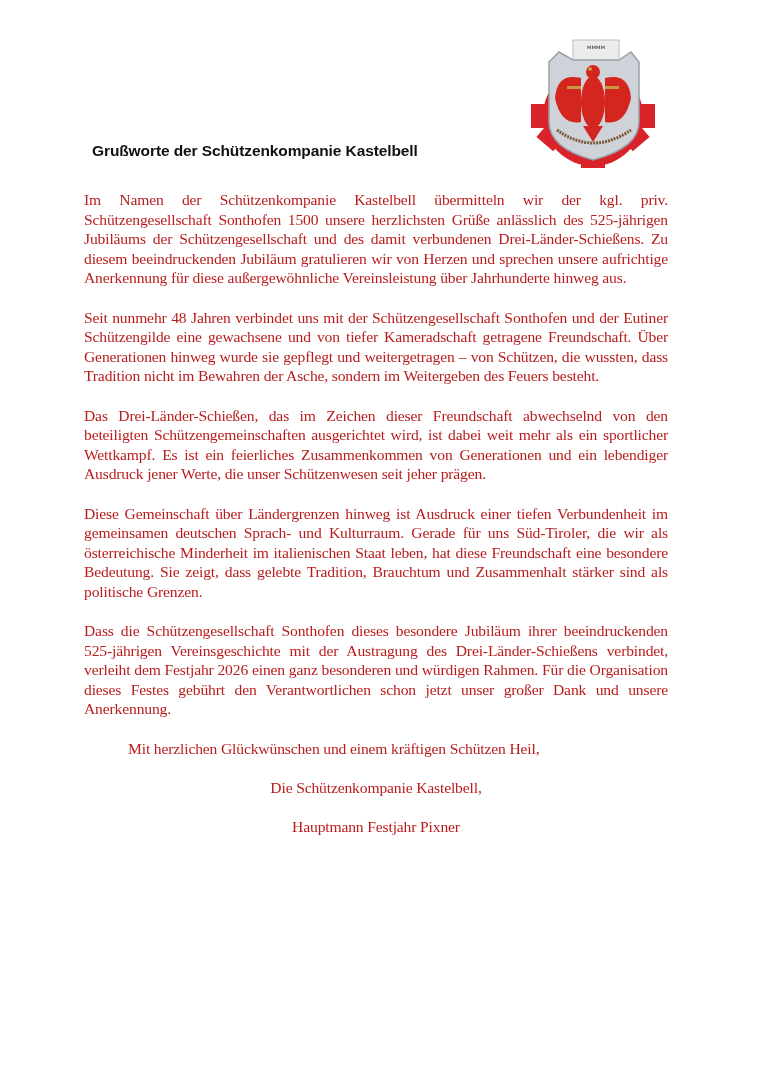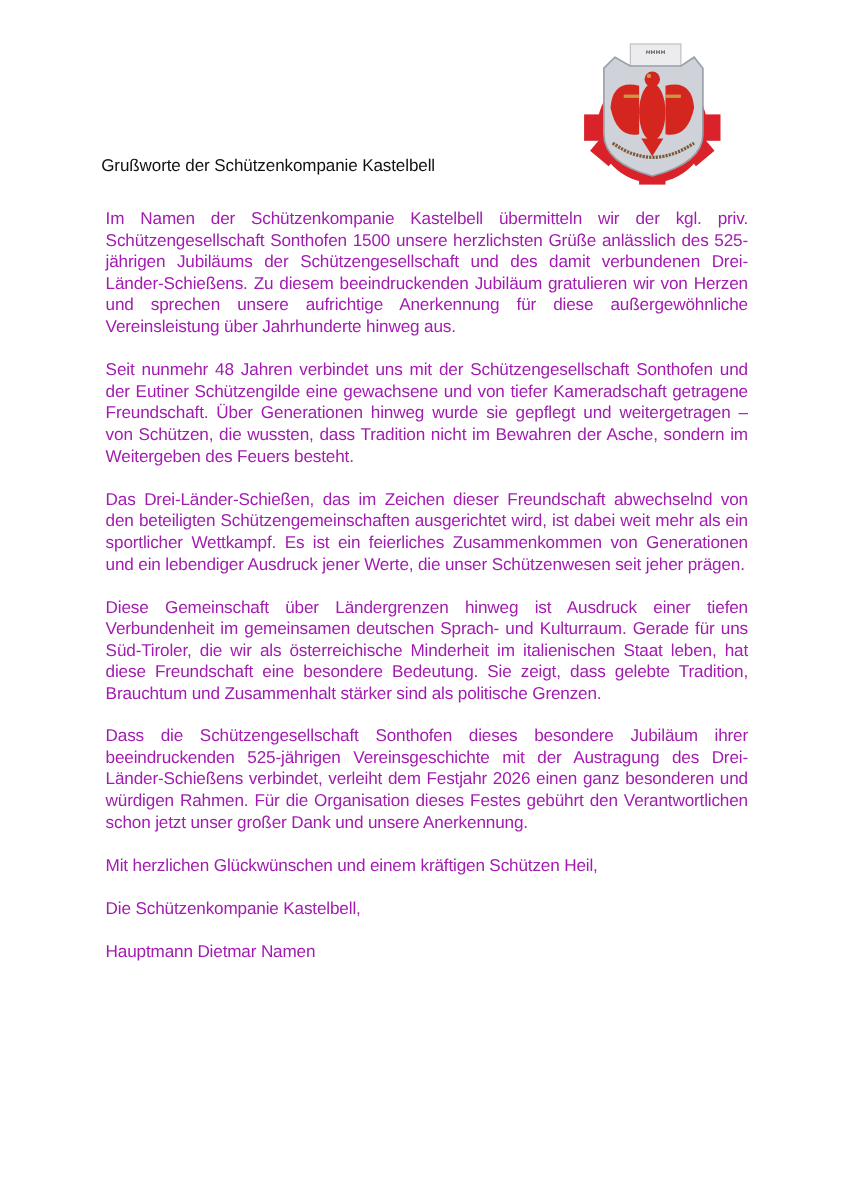--- a/index.html
+++ b/index.html
@@ -1,31 +1,31 @@
 <!DOCTYPE html>
 <html><head>
 <meta charset="utf-8">
 <style>
   html, body { margin: 0; padding: 0; background: #ffffff; }
   body { width: 768px; height: 1086px; position: relative; overflow: hidden; }
   .page { position: absolute; left: 0; top: 0; width: 768px; height: 1086px; background: #fff; }
   .crest { position: absolute; left: 527px; top: 38px; width: 132px; height: 130px; }
   .title {
     position: absolute; left: 92px; top: 142px;
-    font-family: "Liberation Sans", sans-serif; font-weight: normal; font-size: 15.5px;
+    font-family: "Liberation Sans", sans-serif; font-weight: bold; font-size: 15.5px;
     color: #111; letter-spacing: -0.1px;
   }
   .body {
-    position: absolute; left: 96px; top: 190px; width: 584px;
-    font-family: Liberation Sans, sans-serif; font-size: 15.6px; line-height: 19.6px;
-    color: #a21caf; text-align: justify; letter-spacing: -0.15px;
+    position: absolute; left: 84px; top: 190px; width: 584px;
+    font-family: Liberation Serif, serif; font-size: 15.6px; line-height: 19.6px;
+    color: #b91c1c; text-align: justify; letter-spacing: -0.15px;
   }
   .body p { margin: 0 0 19.6px 0; }
-  .body p.left { text-align: left; }
-  .sig { margin: 0; text-align: left; }
+  .body p.left { text-align: left; margin-left: 44px; }
+  .sig { margin: 0; text-align: center; }
 </style>
 </head>
 <body>
 
 <div class="page">
 
   <svg class="crest" viewBox="0 0 132 130" xmlns="http://www.w3.org/2000/svg">
 
     <g fill="#d9222a">
       <rect x="4" y="66" width="124" height="24"></rect>
@@ -60,16 +60,16 @@
   <div class="title">Grußworte der Schützenkompanie Kastelbell</div>
 
   <div class="body">
     <p>Im Namen der Schützenkompanie Kastelbell übermitteln wir der kgl. priv. Schützengesellschaft Sonthofen 1500 unsere herzlichsten Grüße anlässlich des 525-jährigen Jubiläums der Schützengesellschaft und des damit verbundenen Drei-Länder-Schießens. Zu diesem beeindruckenden Jubiläum gratulieren wir von Herzen und sprechen unsere aufrichtige Anerkennung für diese außergewöhnliche Vereinsleistung über Jahrhunderte hinweg aus.</p>
     <p>Seit nunmehr 48 Jahren verbindet uns mit der Schützengesellschaft Sonthofen und der Eutiner Schützengilde eine gewachsene und von tiefer Kameradschaft getragene Freundschaft. Über Generationen hinweg wurde sie gepflegt und weitergetragen – von Schützen, die wussten, dass Tradition nicht im Bewahren der Asche, sondern im Weitergeben des Feuers besteht.</p>
     <p>Das Drei-Länder-Schießen, das im Zeichen dieser Freundschaft abwechselnd von den beteiligten Schützengemeinschaften ausgerichtet wird, ist dabei weit mehr als ein sportlicher Wettkampf. Es ist ein feierliches Zusammenkommen von Generationen und ein lebendiger Ausdruck jener Werte, die unser Schützenwesen seit jeher prägen.</p>
     <p>Diese Gemeinschaft über Ländergrenzen hinweg ist Ausdruck einer tiefen Verbundenheit im gemeinsamen deutschen Sprach- und Kulturraum. Gerade für uns Süd-Tiroler, die wir als österreichische Minderheit im italienischen Staat leben, hat diese Freundschaft eine besondere Bedeutung. Sie zeigt, dass gelebte Tradition, Brauchtum und Zusammenhalt stärker sind als politische Grenzen.</p>
     <p>Dass die Schützengesellschaft Sonthofen dieses besondere Jubiläum ihrer beeindruckenden 525-jährigen Vereinsgeschichte mit der Austragung des Drei-Länder-Schießens verbindet, verleiht dem Festjahr 2026 einen ganz besonderen und würdigen Rahmen. Für die Organisation dieses Festes gebührt den Verantwortlichen schon jetzt unser großer Dank und unsere Anerkennung.</p>
     <p class="left">Mit herzlichen Glückwünschen und einem kräftigen Schützen Heil,</p>
     <p class="sig">Die Schützenkompanie Kastelbell,</p>
-    <p class="sig">Hauptmann Dietmar Namen</p>
+    <p class="sig">Hauptmann Festjahr Pixner</p>
   </div>
 
 </div>
 
 </body></html>

